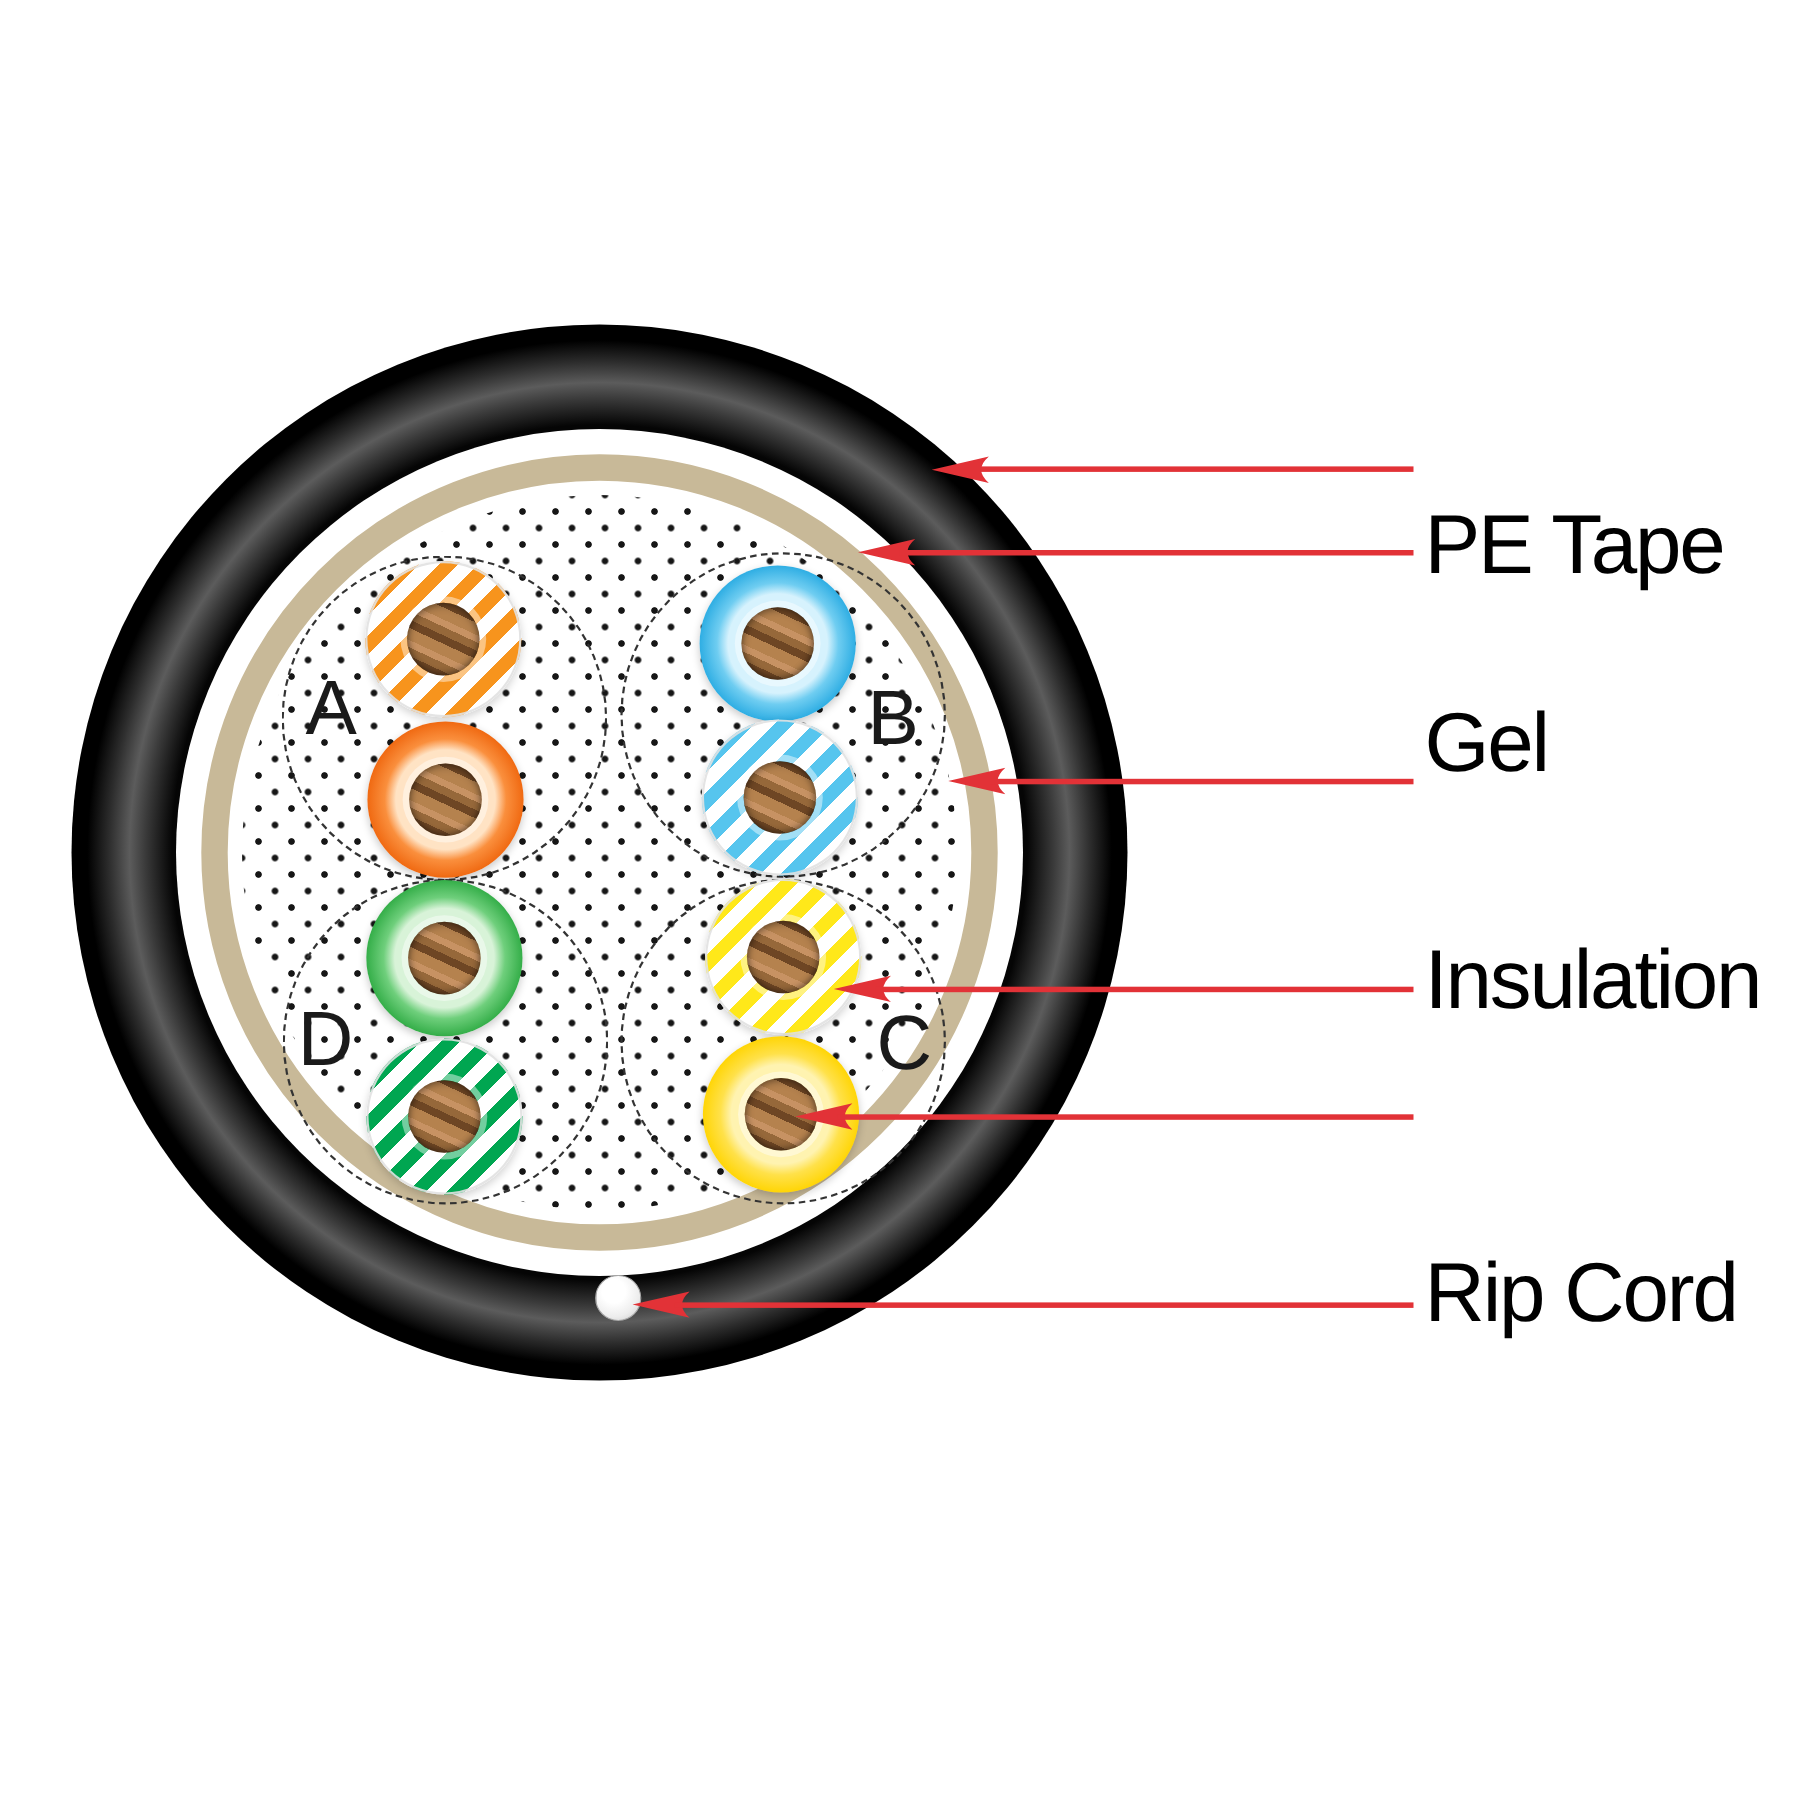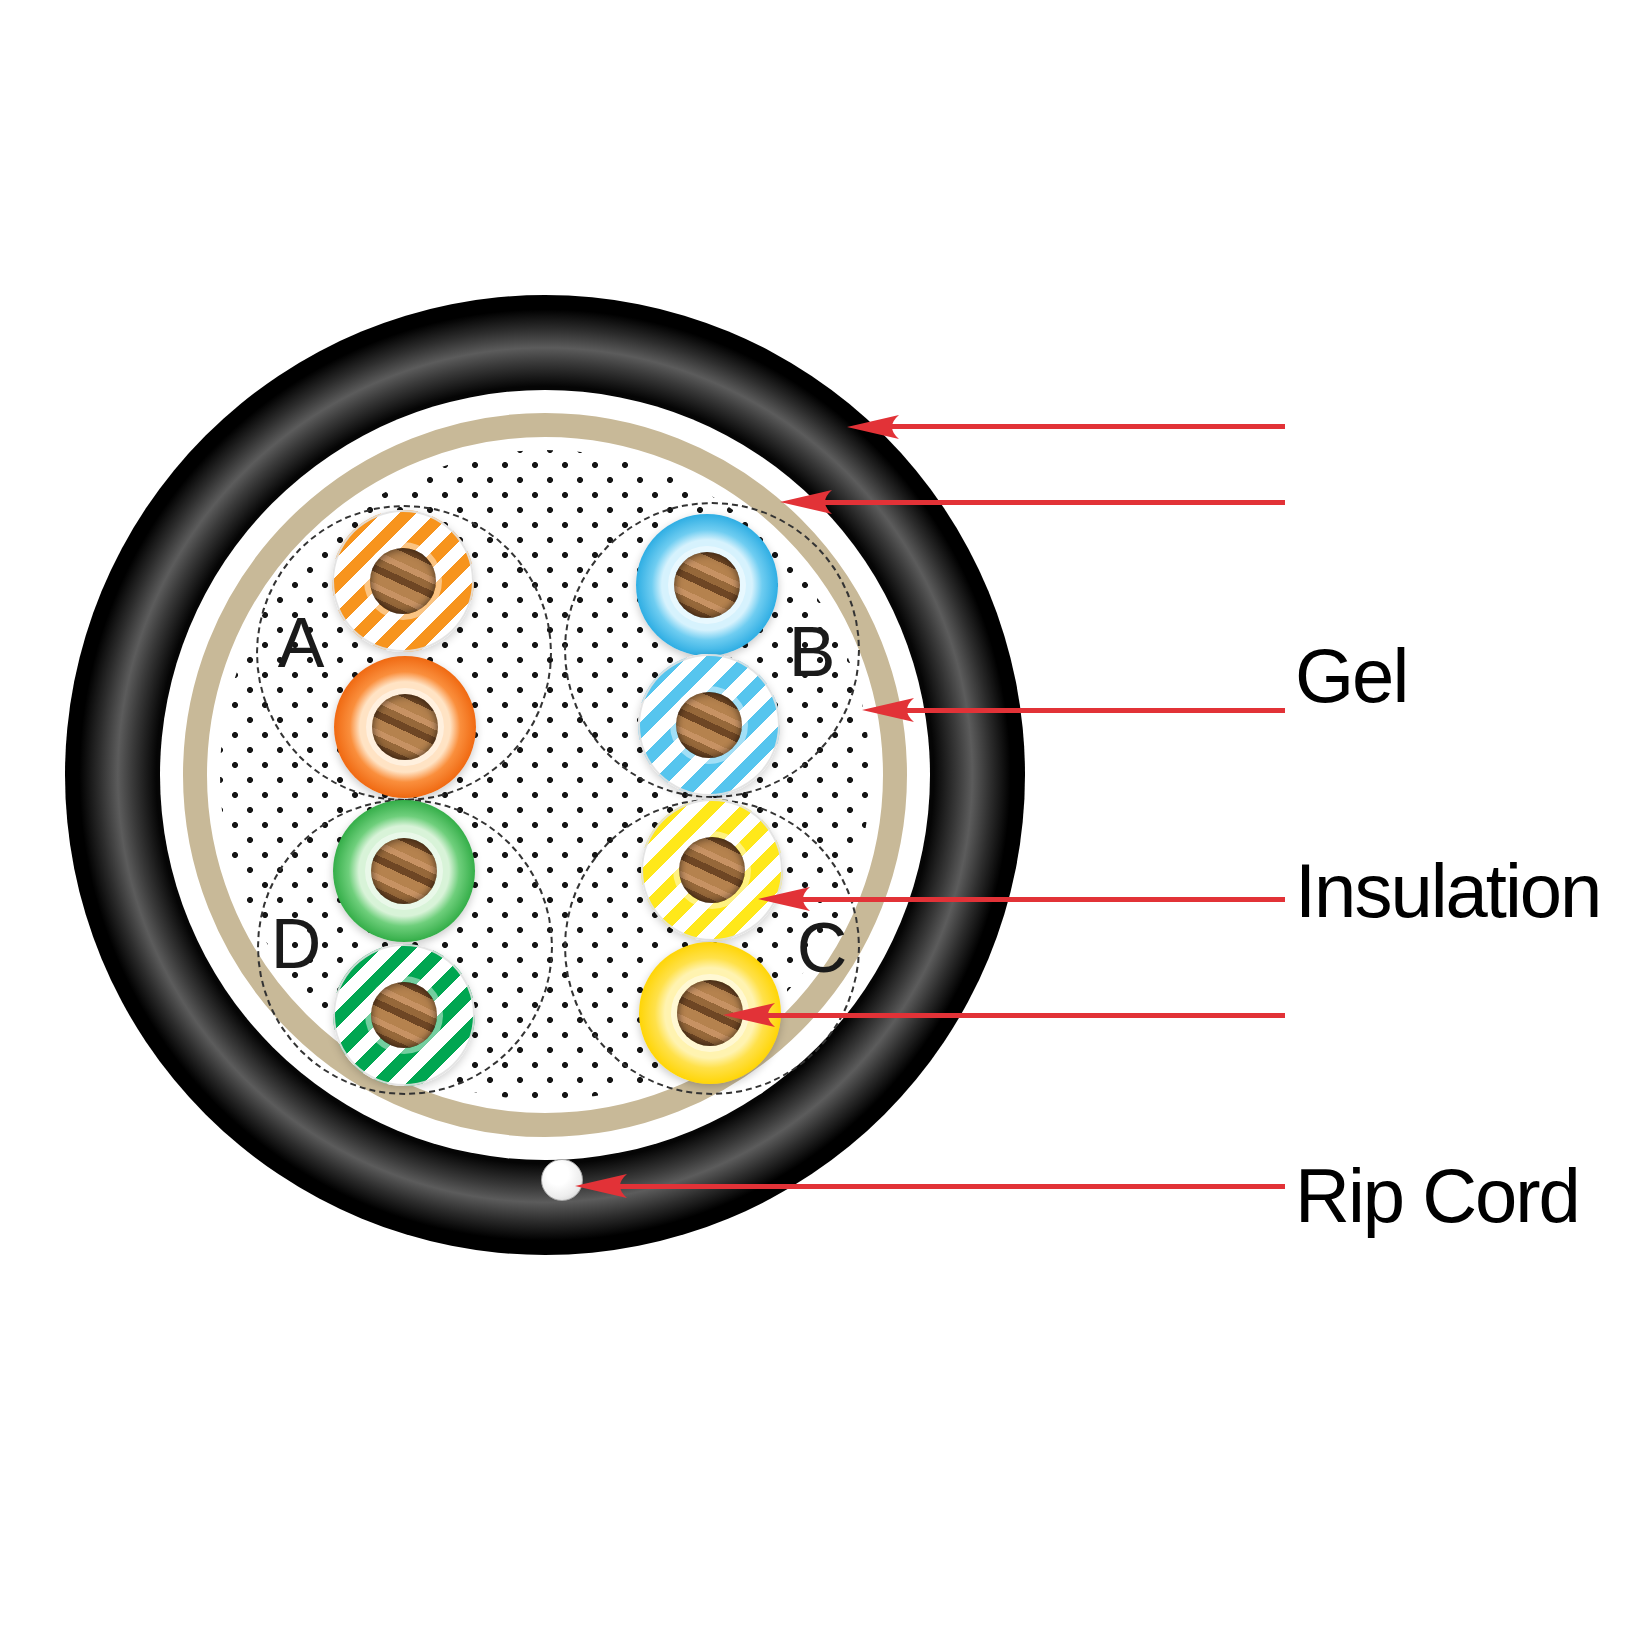--- a/index.html
+++ b/index.html
@@ -100,21 +100,21 @@
   #arrow-gel{left:862px;top:697px;}
   #label-gel{top:676px;}
   #line-insulation{left:796px;top:897px;width:489px;}
   #arrow-insulation{left:758px;top:886px;}
   #label-insulation{top:891px;text-align:right;}
   #line-conductor{left:761px;top:1013px;width:524px;}
   #arrow-conductor{left:723px;top:1002px;}
   #label-conductor{top:1008px;}
   #line-rip-cord{left:613px;top:1184px;width:672px;}
   #arrow-rip-cord{left:575px;top:1173px;}
-  #label-rip-cord{top:1176px;margin-top:20px;}
+  #label-rip-cord{top:1176px;}
 </style>
 </head>
 <body>
 
 <div id="stage">
 
   <div class="disc" id="jacket"></div>
   <div class="disc" id="jacket-gap"></div>
   <div id="pe-tape"></div>
   <div class="disc" id="gel"></div>
@@ -158,20 +158,21 @@
 
   <svg class="arrowhead" id="arrow-jacket" viewBox="0 0 52 26">
       <path d="M0,13 L52,1 Q38,13 52,25 Z"></path>
     </svg>
   <div class="leader" id="line-jacket"></div>
 
   <svg class="arrowhead" id="arrow-pe-tape" viewBox="0 0 52 26">
       <path d="M0,13 L52,1 Q38,13 52,25 Z"></path>
     </svg>
   <div class="leader" id="line-pe-tape"></div>
+  <div class="callout-label" id="label-pe-tape">PE Tape</div>
 
   <svg class="arrowhead" id="arrow-gel" viewBox="0 0 52 26">
       <path d="M0,13 L52,1 Q38,13 52,25 Z"></path>
     </svg>
   <div class="leader" id="line-gel"></div>
   <div class="callout-label" id="label-gel">Gel</div>
 
   <svg class="arrowhead" id="arrow-insulation" viewBox="0 0 52 26">
       <path d="M0,13 L52,1 Q38,13 52,25 Z"></path>
     </svg>

